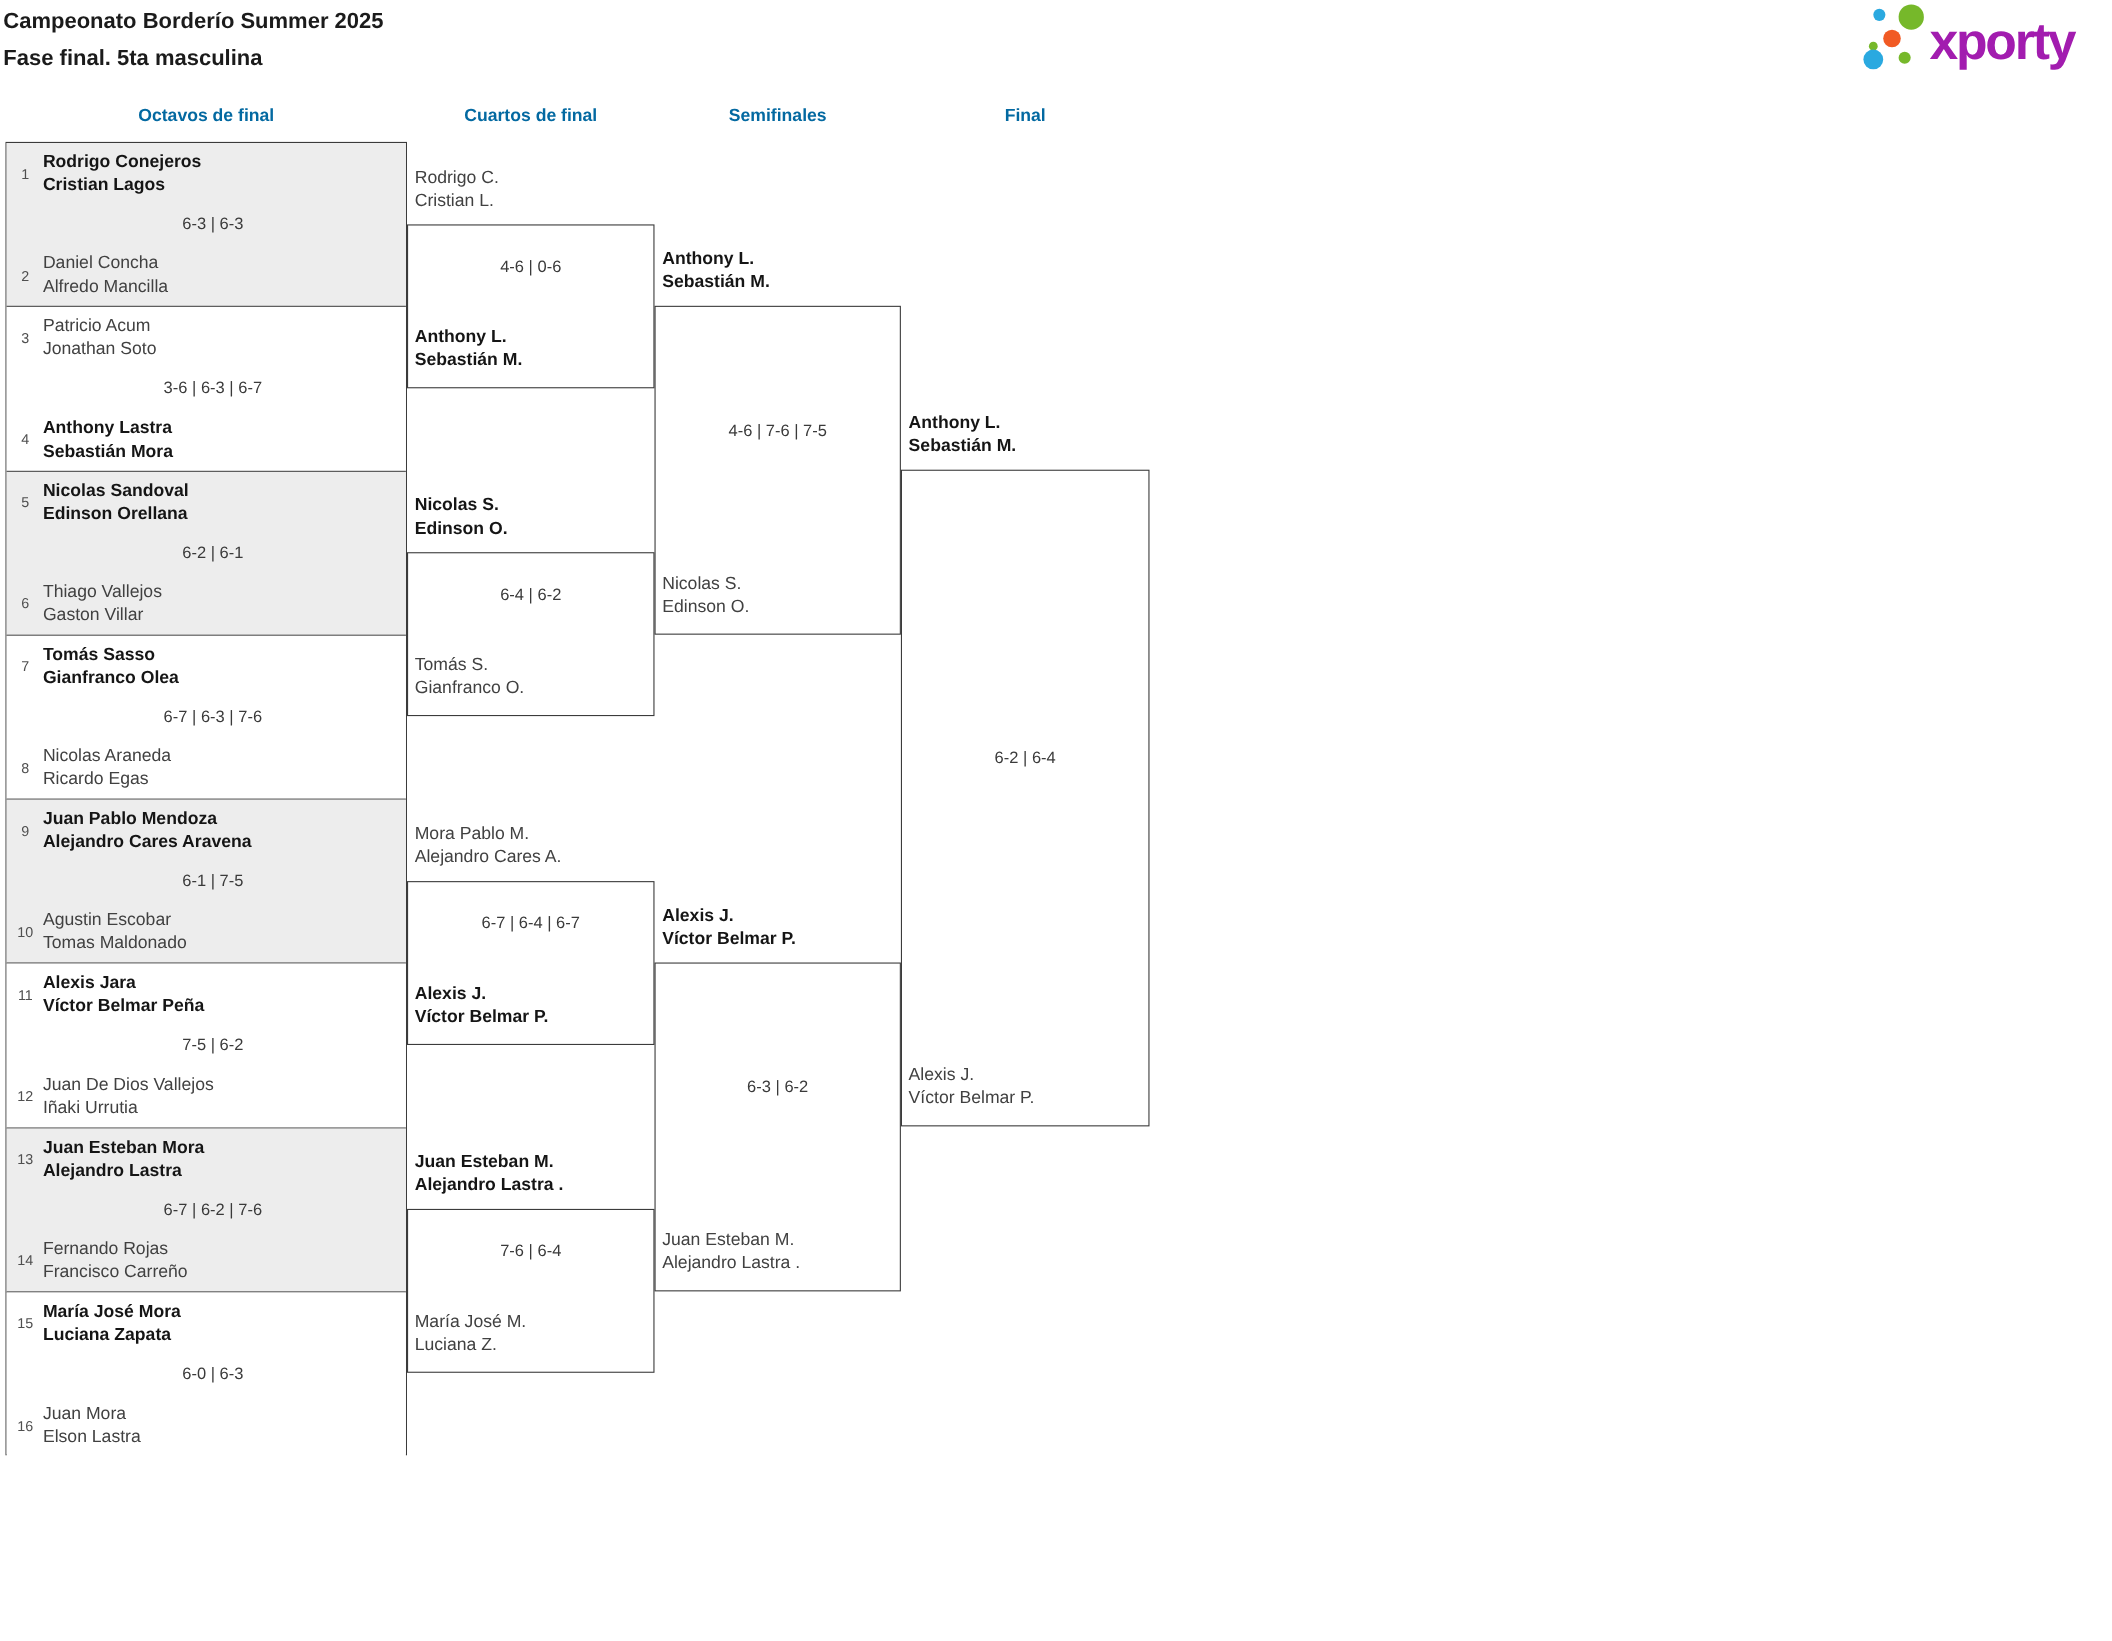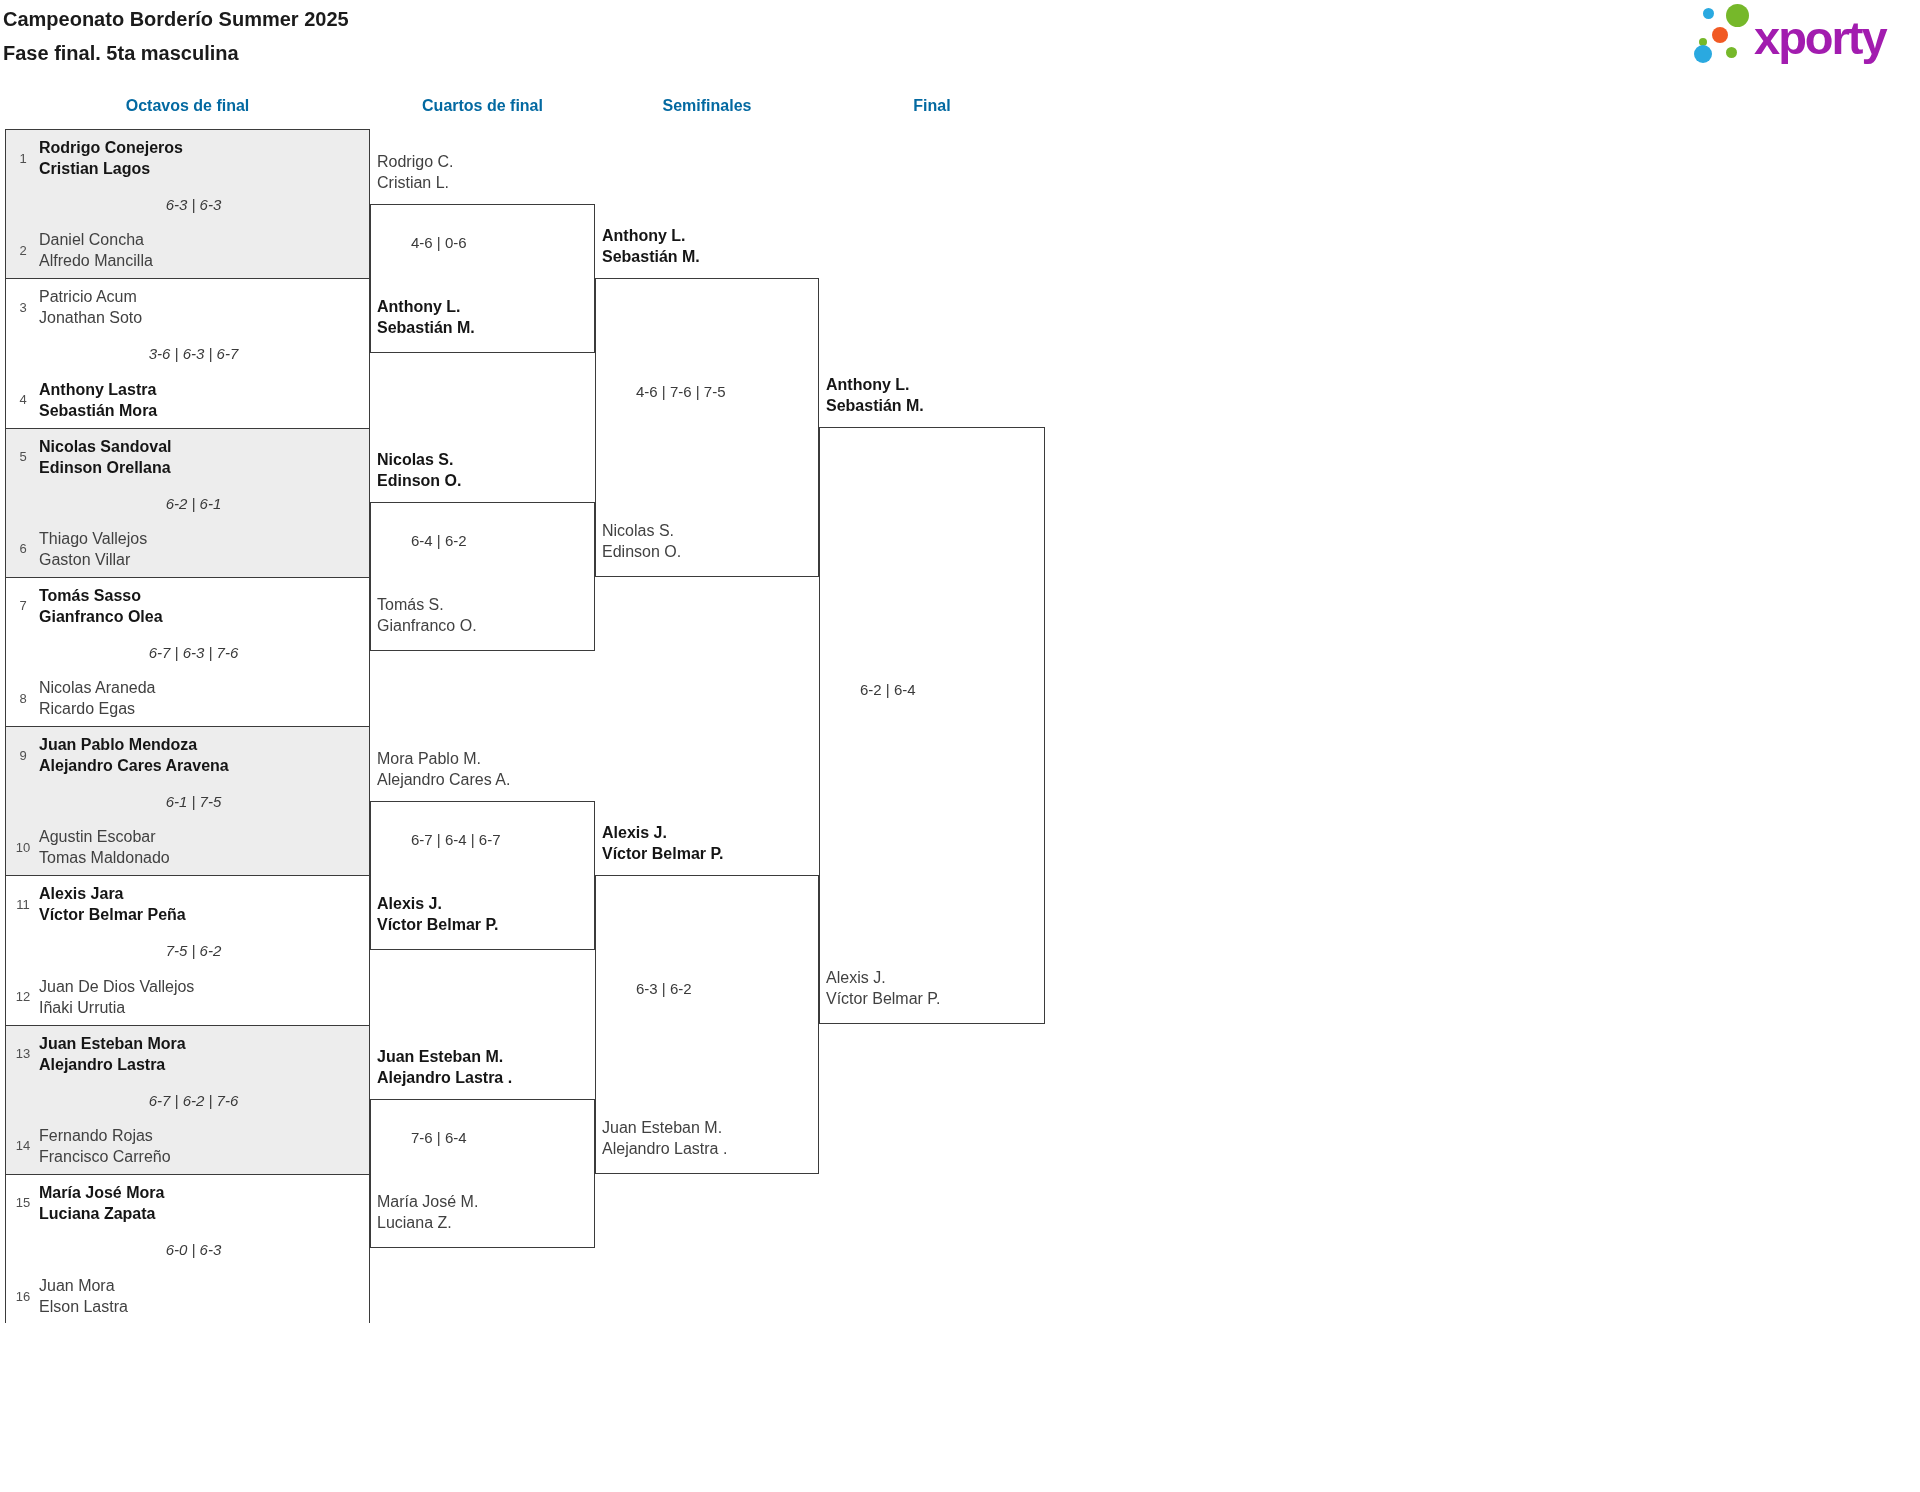--- a/index.html
+++ b/index.html
@@ -20,28 +20,28 @@
   .r16m{position:relative;height:149.25px;box-sizing:border-box;border-bottom:1px solid #3b3b3b;background:#fff;}
   .r16m:last-child{border-bottom:none;}
   .r16m.shaded{background:#ededed;}
   .team{position:absolute;left:8px;right:4px;display:flex;align-items:center;gap:7px;}
   .team.t{top:7px;}
   .team.b{bottom:7px;}
   .seed{width:18px;flex:0 0 18px;font-size:13px;color:#4f4f4f;text-align:center;}
   .names{display:flex;flex-direction:column;font-size:16px;line-height:21px;color:#414141;font-weight:400;}
   .names.winner{font-weight:700;color:#151515;}
   .score{font-size:15px;color:#3a3a3a;}
-  .r16score{position:absolute;left:12px;right:0;top:50%;transform:translateY(-50%);text-align:center;font-style:italic;}
+  .r16score{position:absolute;left:12px;right:0;top:50%;transform:translateY(-50%);text-align:center;}
   
   .bx{position:absolute;border:1px solid #3b3b3b;box-sizing:border-box;background:transparent;}
   .ent{position:absolute;left:6px;display:flex;flex-direction:column;font-size:16px;line-height:21px;color:#414141;font-weight:400;white-space:nowrap;justify-content:space-between;}
   .ent.winner{font-weight:700;color:#151515;}
   .ent.above{bottom:calc(100% + 12px);}
   .ent.below{bottom:14px;}
-  .boxscore{position:absolute;left:0;right:0;top:calc(50% - 46px);height:20px;line-height:20px;margin-left:40px;}
+  .boxscore{position:absolute;left:0;right:0;top:calc(50% - 46px);height:20px;line-height:20px;text-align:center;}
 </style>
 </head>
 <body>
 
 <div class="page">
 
   <div class="title">
     <div>Campeonato Borderío Summer 2025</div>
     <div>Fase final. 5ta masculina</div>
   </div>

